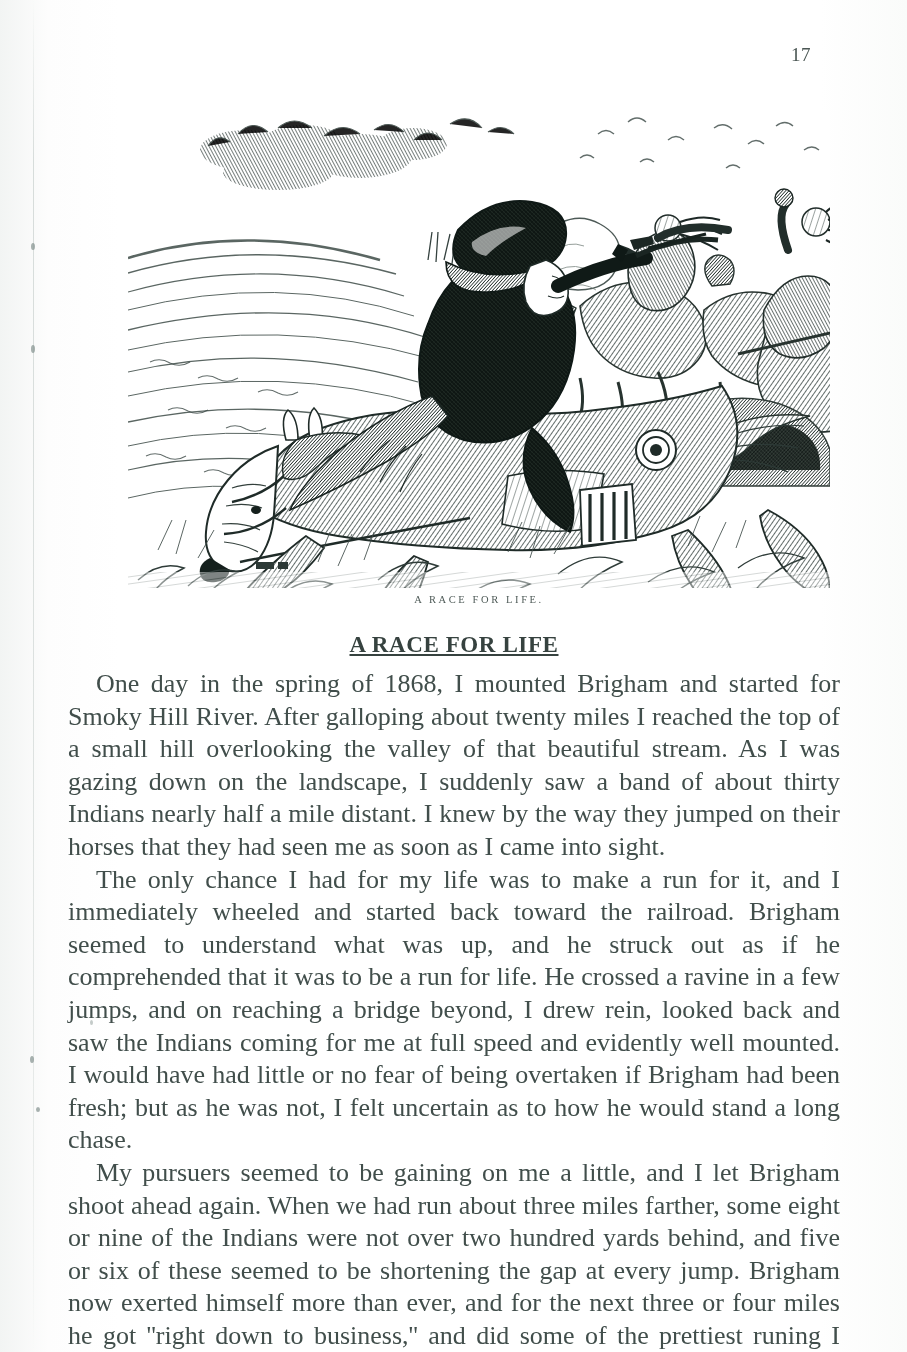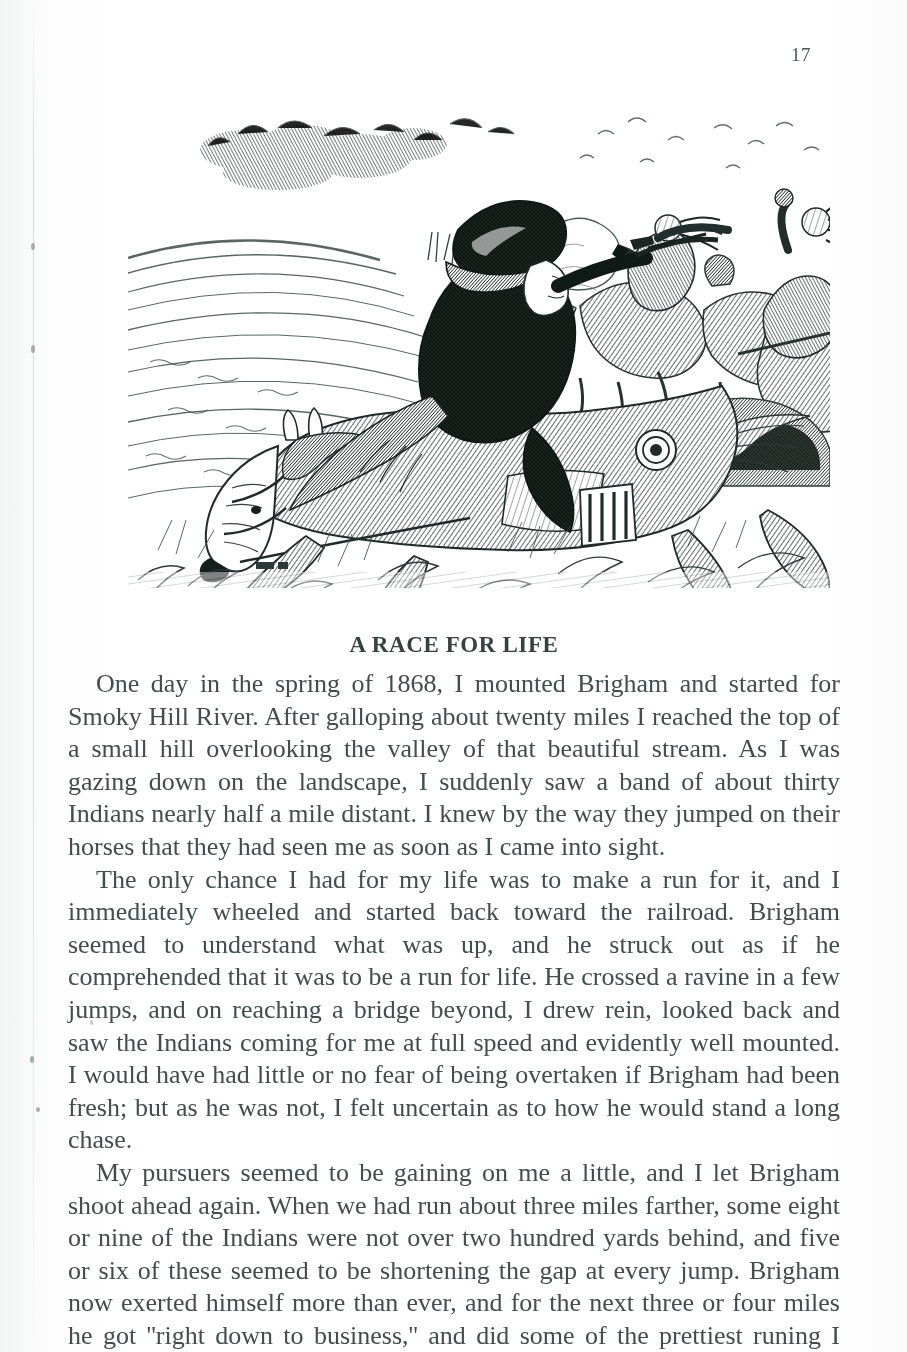--- a/index.html
+++ b/index.html
@@ -93,20 +93,21 @@
   .article-title {
     position: absolute;
     left: 68px;
     top: 632px;
     width: 772px;
     text-align: center;
     font-size: 23px;
     font-weight: bold;
     letter-spacing: .6px;
     color: #36423f;
+    text-decoration: underline;
   }
 
   .body-text {
     position: absolute;
     left: 68px;
     top: 668px;
     width: 772px;
     font-size: 26px;
     line-height: 32.6px;
     text-align: justify;
@@ -432,20 +433,21 @@
       </g>
       <rect x="0" y="462" width="702" height="16" fill="url(#hatchGround)" opacity=".45"></rect>
 
       <g fill="#2c3936">
         <rect x="128" y="452" width="18" height="7"></rect>
         <rect x="150" y="452" width="10" height="7"></rect>
       </g>
     </svg>
   </div>
 
+  <div class="figure-caption">A RACE FOR LIFE.</div>
 
   <div class="article-title">A RACE FOR LIFE</div>
 
   <div class="body-text">
     <p>One day in the spring of 1868, I mounted Brigham and started for Smoky Hill River. After galloping about twenty miles I reached the top of a small hill overlooking the valley of that beautiful stream. As I was gazing down on the landscape, I suddenly saw a band of about thirty Indians nearly half a mile distant. I knew by the way they jumped on their horses that they had seen me as soon as I came into sight.</p>
     <p>The only chance I had for my life was to make a run for it, and I immediately wheeled and started back toward the railroad. Brigham seemed to understand what was up, and he struck out as if he comprehended that it was to be a run for life. He crossed a ravine in a few jumps, and on reaching a bridge beyond, I drew rein, looked back and saw the Indians coming for me at full speed and evidently well mounted. I would have had little or no fear of being overtaken if Brigham had been fresh; but as he was not, I felt uncertain as to how he would stand a long chase.</p>
     <p>My pursuers seemed to be gaining on me a little, and I let Brigham shoot ahead again. When we had run about three miles farther, some eight or nine of the Indians were not over two hundred yards behind, and five or six of these seemed to be shortening the gap at every jump. Brigham now exerted himself more than ever, and for the next three or four miles he got ''right down to business,'' and did some of the prettiest runing I ever saw. But the Indians were about as well mounted as I was, and one of their horses in particular — a spotted animal — was</p>
   </div>
 
 </div>

